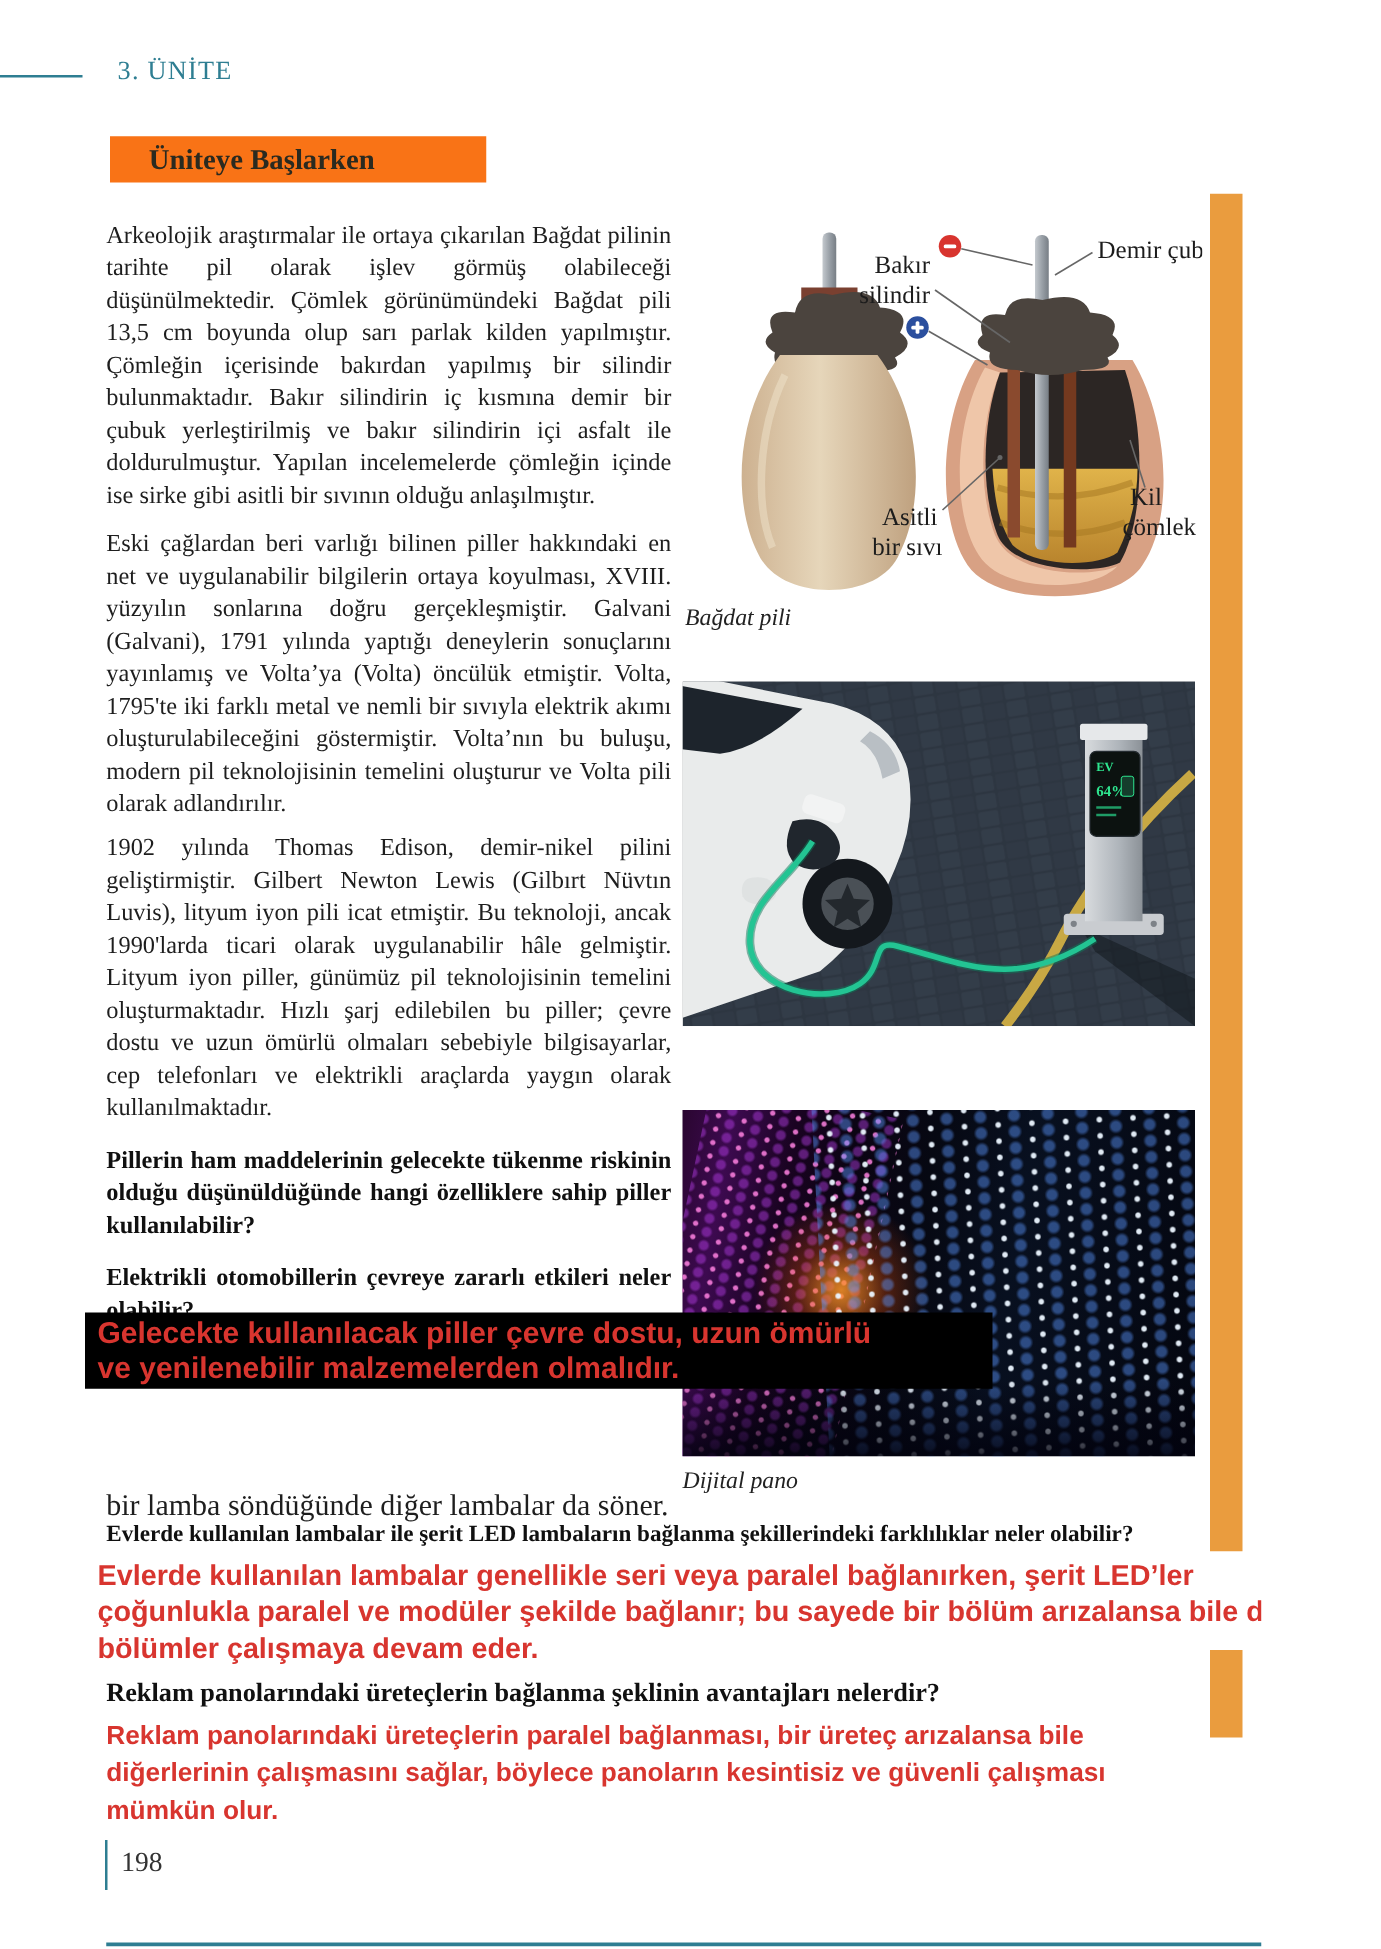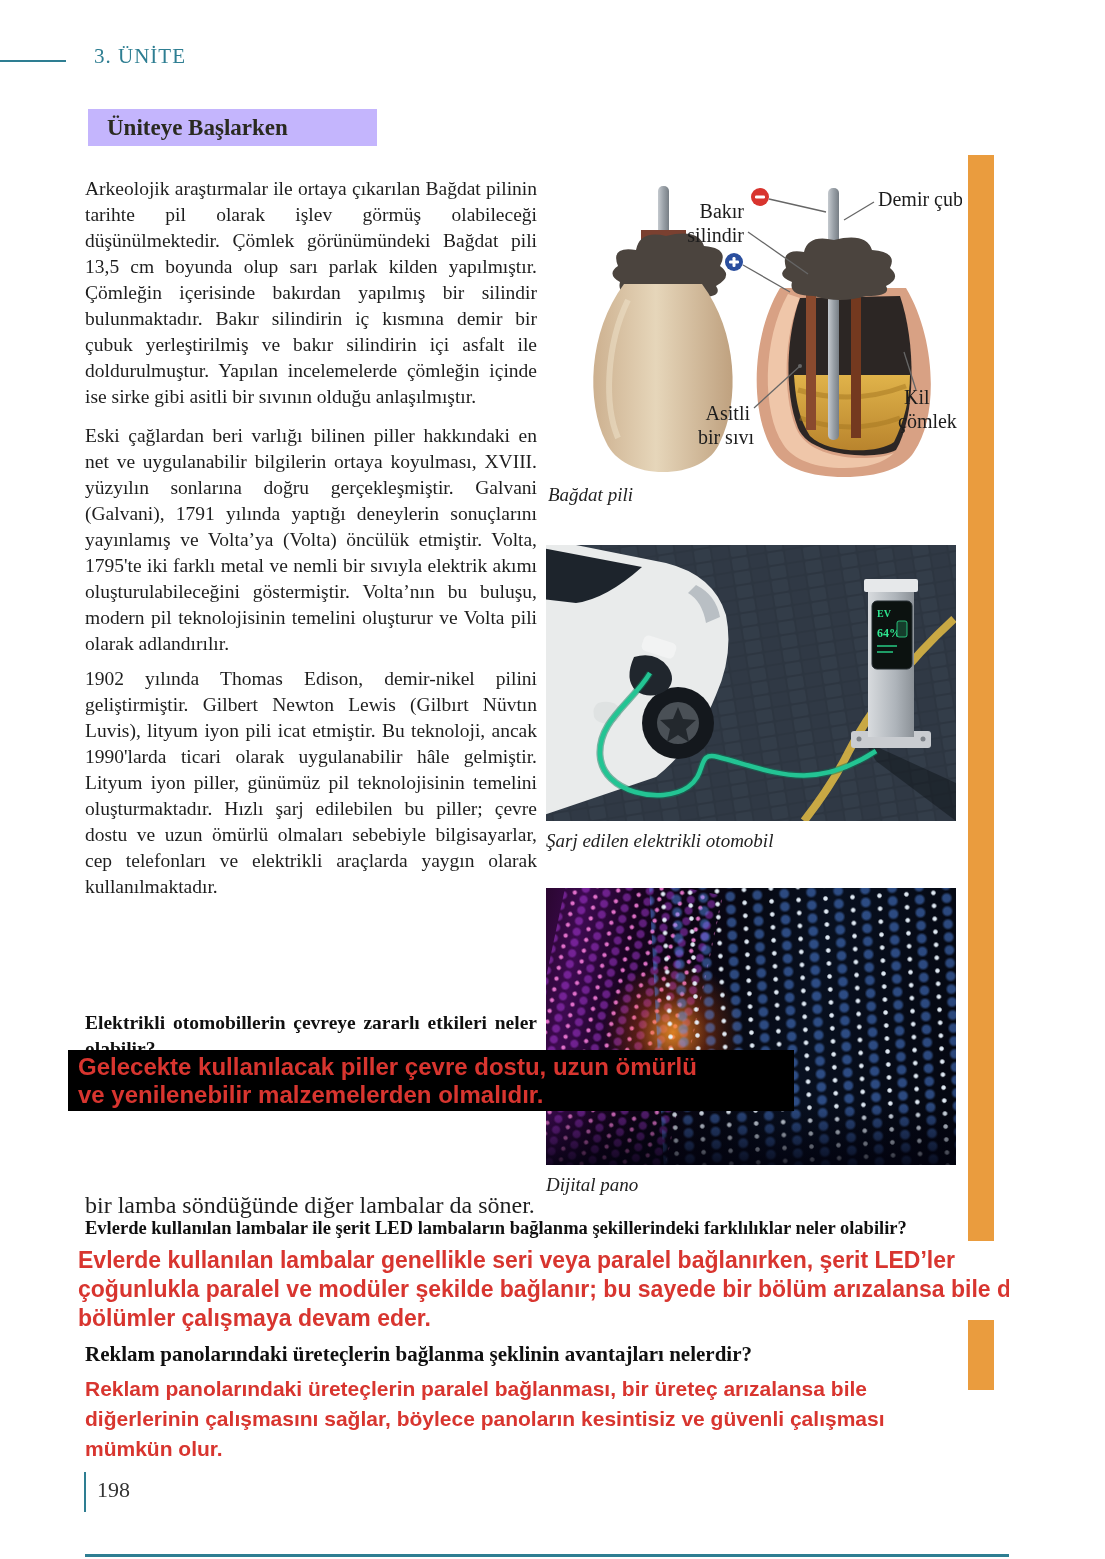--- a/index.html
+++ b/index.html
@@ -2,22 +2,22 @@
 <html><head>
 <meta charset="utf-8">
 <style>
   html,body{margin:0;padding:0;background:#ffffff;}
   .page{position:relative;width:1009px;height:1559px;background:#fff;overflow:hidden;
         font-family:"Liberation Serif",serif;color:#1e1e1e;}
   .abs{position:absolute;}
   
   .unit-line{left:0;top:60px;width:66px;height:2px;background:#2E7E92;}
   .unit-label{left:94px;top:44px;font-size:21px;color:#2E7E92;letter-spacing:1px;}
-  .banner{left:88px;top:109px;width:270px;height:37px;background:#c4b5fd;
-          display:flex;align-items:center;padding-left:19px;font-size:23px;font-weight:bold;color:#2A2A20;}
+  .banner{left:88px;top:109px;width:270px;height:37px;background:#f97316;
+          display:flex;align-items:center;padding-left:31px;font-size:23px;font-weight:bold;color:#2A2A20;}
   
   .para{width:452px;left:85px;font-size:19.5px;line-height:26px;text-align:justify;}
   .q{font-weight:bold;color:#101010;}
   .qwide{left:85px;font-size:18.5px;font-weight:bold;white-space:nowrap;color:#101010;}
   .ans{color:#D8352F;font-family:"Liberation Sans",sans-serif;font-weight:bold;}
   .overlay{background:#000000;z-index:3;}
   .caption{font-style:italic;font-size:19px;text-align:left;color:#222;}
   
   .figure{overflow:hidden;}
   .led-photo{left:546px;top:888px;width:410px;height:277px;z-index:1;overflow:hidden;
@@ -51,20 +51,21 @@
 
   <div class="abs unit-line"></div>
   <div class="abs unit-label">3. ÜNİTE</div>
   <div class="abs banner">
     <span>Üniteye Başlarken</span>
   </div>
 
   <div class="abs para" style="top:176px;">Arkeolojik araştırmalar ile ortaya çıkarılan Bağdat pilinin tarihte pil olarak işlev görmüş olabileceği düşünülmektedir. Çömlek görünümündeki Bağdat pili 13,5 cm boyunda olup sarı parlak kilden yapılmıştır. Çömleğin içerisinde bakırdan yapılmış bir silindir bulunmaktadır. Bakır silindirin iç kısmına demir bir çubuk yerleştirilmiş ve bakır silindirin içi asfalt ile doldurulmuştur. Yapılan incelemelerde çömleğin içinde ise sirke gibi asitli bir sıvının olduğu anlaşılmıştır.</div>
   <div class="abs para" style="top:423px;">Eski çağlardan beri varlığı bilinen piller hakkındaki en net ve uygulanabilir bilgilerin ortaya koyulması, XVIII. yüzyılın sonlarına doğru gerçekleşmiştir. Galvani (Galvani), 1791 yılında yaptığı deneylerin sonuçlarını yayınlamış ve Volta’ya (Volta) öncülük etmiştir. Volta, 1795'te iki farklı metal ve nemli bir sıvıyla elektrik akımı oluşturulabileceğini göstermiştir. Volta’nın bu buluşu, modern pil teknolojisinin temelini oluşturur ve Volta pili olarak adlandırılır.</div>
   <div class="abs para" style="top:666px;">1902 yılında Thomas Edison, demir-nikel pilini geliştirmiştir. Gilbert Newton Lewis (Gilbırt Nüvtın Luvis), lityum iyon pili icat etmiştir. Bu teknoloji, ancak 1990'larda ticari olarak uygulanabilir hâle gelmiştir. Lityum iyon piller, günümüz pil teknolojisinin temelini oluşturmaktadır. Hızlı şarj edilebilen bu piller; çevre dostu ve uzun ömürlü olmaları sebebiyle bilgisayarlar, cep telefonları ve elektrikli araçlarda yaygın olarak kullanılmaktadır.</div>
+  <div class="abs para q" style="top:916px;">Pillerin ham maddelerinin gelecekte tükenme riskinin olduğu düşünüldüğünde hangi özelliklere sahip piller kullanılabilir?</div>
   <div class="abs para q" style="top:1010px;">Elektrikli otomobillerin çevreye zararlı etkileri neler olabilir?</div>
 
   <div class="abs figure" style="left:548px;top:170px;width:414px;height:312px;">
     <svg width="414" height="312" viewBox="0 0 414 312">
       <defs>
         <linearGradient id="clayG" x1="0" y1="0" x2="1" y2="0">
           <stop offset="0" stop-color="#cdb190"></stop>
             <stop offset="0.45" stop-color="#e6d6ba"></stop>
             <stop offset="1" stop-color="#bfa17f"></stop>
         </linearGradient>
@@ -188,21 +189,20 @@
         <rect x="318" y="34" width="54" height="13" rx="2" fill="#e6e8ea"></rect>
         <rect x="326" y="56" width="40" height="68" rx="5" fill="#0c1210" stroke="#252c31"></rect>
         <text x="331" y="72" font-size="10" font-weight="bold" fill="#2ee58f" font-family="Liberation Sans, sans-serif">EV</text>
         <text x="331" y="92" font-size="12" font-weight="bold" fill="#2ee58f" font-family="Liberation Sans, sans-serif">64%</text>
         <rect x="331" y="100" width="20" height="2" fill="#1f9c66"></rect>
         <rect x="331" y="106" width="16" height="2" fill="#1f9c66"></rect>
         <rect x="351" y="76" width="10" height="16" rx="2" fill="#153d2c" stroke="#2ee58f" stroke-width="0.8"></rect>
       </g>
     </svg>
   </div>
-  <div class="abs caption" style="left:546px;top:830px;width:410px;">Şarj edilen elektrikli otomobil</div>
 
   <div class="abs led-photo">
     <div class="led-left"></div>
     <div class="led-glow"></div>
     <div class="led-right"></div>
     <div class="led-bottom"></div>
   </div>
 
   <div class="abs overlay" style="left:68px;top:1050px;width:706px;padding:3px 10px 2px 10px;">
     <div class="ans" style="position:static;width:646px;font-size:24px;line-height:28px;">Gelecekte kullanılacak piller çevre dostu, uzun ömürlü ve yenilenebilir malzemelerden olmalıdır.</div>

